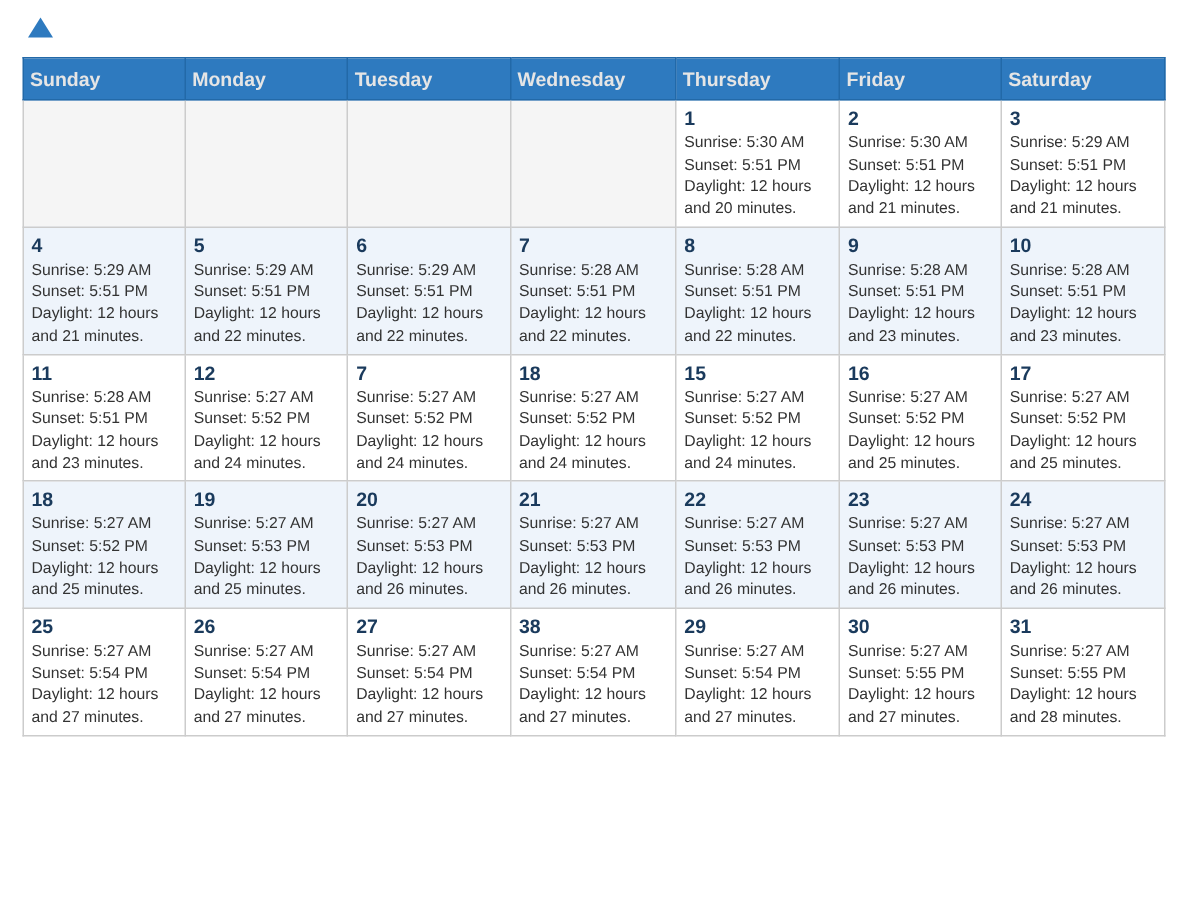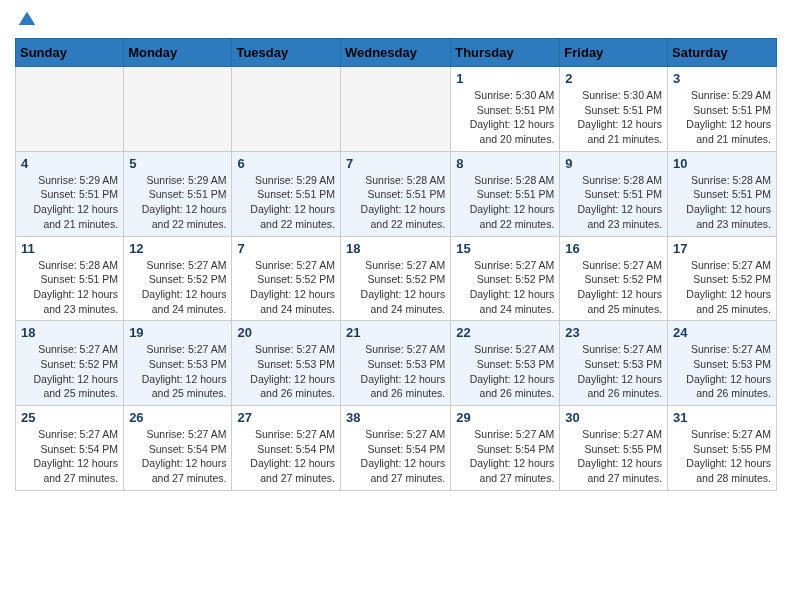--- a/index.html
+++ b/index.html
@@ -55,21 +55,21 @@
       font-size: 16px;
       color: #333;
     }
     .calendar {
       width: 100%;
       border-collapse: collapse;
       border: 1px solid #ccc;
     }
     .calendar th {
       background-color: #2e7abf;
-      color: #000000;
+      color: #e5e5e5;
       font-size: 13px;
       font-weight: bold;
       padding: 6px 4px;
       text-align: left;
       border: 1px solid #2269a8;
     }
     .calendar td {
       vertical-align: top;
       border: 1px solid #ccc;
       padding: 4px 5px;
@@ -89,21 +89,20 @@
       font-size: 13px;
       font-weight: bold;
       color: #1a3a5c;
       display: block;
       margin-bottom: 2px;
     }
     .day-cell-content {
       font-size: 10.5px;
       line-height: 1.4;
       color: #333;
-      text-align: right;
     }
     .row-even td:not(.empty) {
       background: #eef4fb;
     }
     .row-odd td:not(.empty) {
       background: #fff;
     }
   </style>
 </head>
 <body>

